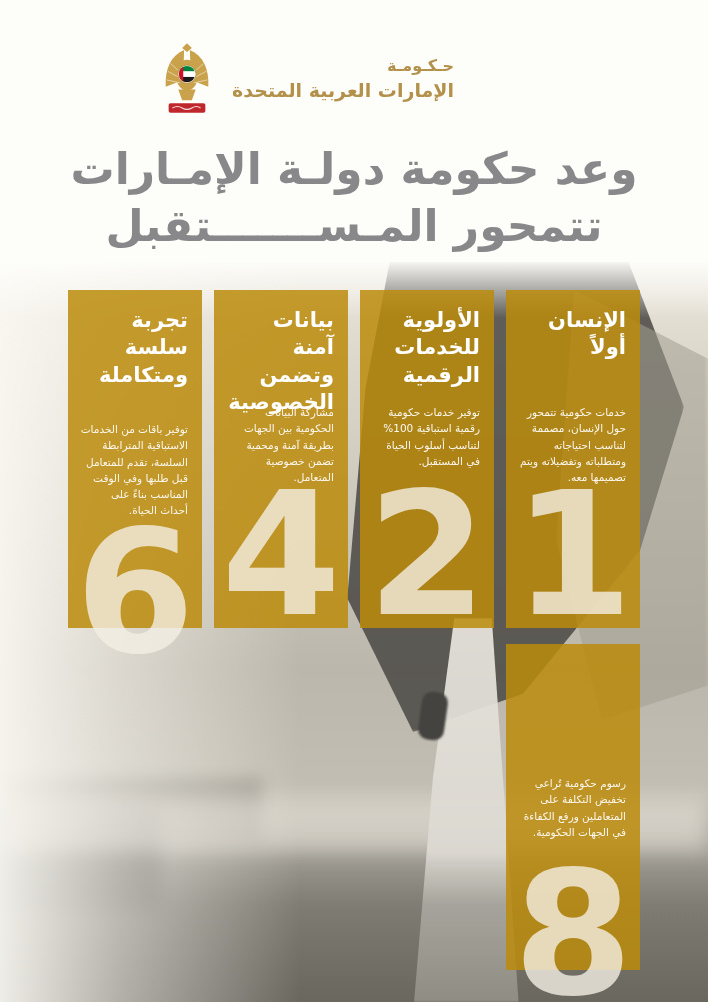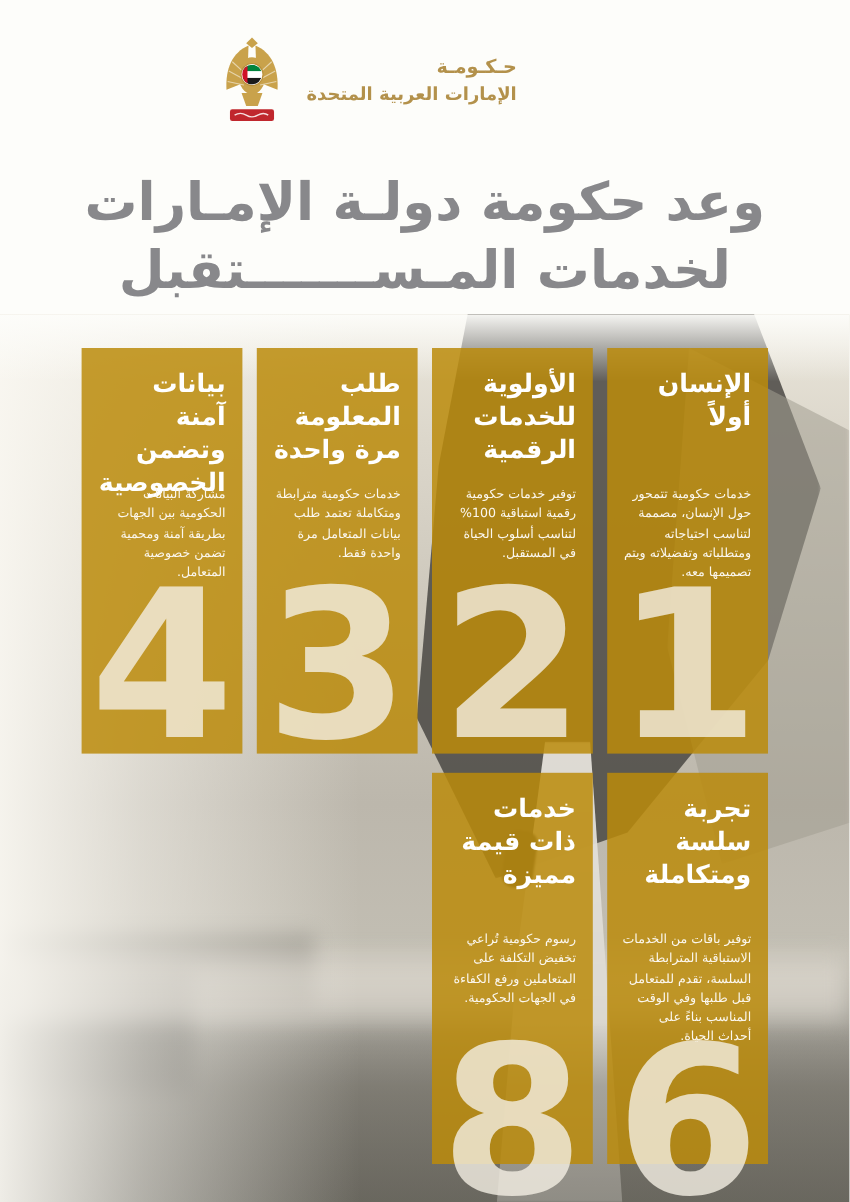--- a/index.html
+++ b/index.html
@@ -1,25 +1,25 @@
 <!DOCTYPE html>
 <html lang="ar"><head>
 <meta charset="utf-8">
 <style>
   html,body{margin:0;padding:0;}
   body{
     width:708px;height:1002px;position:relative;overflow:hidden;
     background:#fdfdfa;font-family:"DejaVu Sans",sans-serif;
   }
   
-  .logo-row{position:absolute;top:26px;left:0;width:612px;display:flex;
+  .logo-row{position:absolute;top:38px;left:0;width:612px;display:flex;
     justify-content:center;align-items:center;gap:16px;}
   .logo-text{direction:rtl;text-align:right;color:#b3914b;}
   .logo-text .l1{font-size:16px;font-weight:bold;letter-spacing:1px;margin-bottom:4px;}
-  .logo-text .l2{font-size:15px;font-weight:bold;}
+  .logo-text .l2{font-size:19px;font-weight:bold;}
   .main-title{position:absolute;top:112px;left:0;width:708px;text-align:center;
     direction:rtl;color:#88888b;font-weight:bold;line-height:1.28;font-size:44px;}
   
   .photo{position:absolute;top:262px;left:0;width:708px;height:740px;overflow:hidden;
     background:linear-gradient(180deg,#eae6db 0%,#dcd7cb 14%,#c9c4b8 38%,#bcb7ac 55%,
       #c2beb3 72%,#a5a299 79%,#8d8a81 88%,#7e7b72 100%);}
   .photo > div{position:absolute;}
   .flag-dark{left:318px;top:-8px;width:366px;height:478px;background:#4e4c47;opacity:.88;
     filter:blur(1.5px);
     clip-path:polygon(20% 0,84% 0,100% 32%,88% 62%,56% 92%,26% 100%,8% 72%,13% 28%);}
@@ -99,47 +99,41 @@
     <path d="M15 72 q5 -3 10 0 t10 0 t9 0" stroke="#ffffff" stroke-width="1.2" fill="none" opacity="0.85"></path>
   </svg>
   <div class="logo-text">
     <div class="l1">حـكـومـة</div>
     <div class="l2">الإمارات العربية المتحدة</div>
   </div>
 </div>
 
 <h1 class="main-title">
   <span>وعد حكومة دولـة الإمـارات</span><br>
-  <span>لخدمات المـســـــــتقبل</span>
+  <span>تتمحور المـســـــــتقبل</span>
 </h1>
 
 <section class="cards">
   <article class="card r1">
     <h2 class="card-title">الإنسان أولاً</h2>
     <p class="card-desc">خدمات حكومية تتمحور حول الإنسان، مصممة لتناسب احتياجاته ومتطلباته وتفضيلاته ويتم تصميمها معه.</p>
     <div class="card-num">1</div>
   </article>
   <article class="card r1">
     <h2 class="card-title">الأولوية للخدمات الرقمية</h2>
     <p class="card-desc">توفير خدمات حكومية رقمية استباقية 100% لتناسب أسلوب الحياة في المستقبل.</p>
     <div class="card-num">2</div>
   </article>
   <article class="card r1">
-    <h2 class="card-title">طلب المعلومة مرة واحدة</h2>
-    <p class="card-desc">خدمات حكومية مترابطة ومتكاملة تعتمد طلب بيانات المتعامل مرة واحدة فقط.</p>
-    <div class="card-num">3</div>
-  </article>
-  <article class="card r1">
     <h2 class="card-title">بيانات آمنة وتضمن الخصوصية</h2>
     <p class="card-desc">مشاركة البيانات الحكومية بين الجهات بطريقة آمنة ومحمية تضمن خصوصية المتعامل.</p>
     <div class="card-num">4</div>
   </article>
   <article class="card r2">
     <h2 class="card-title">تجربة سلسة ومتكاملة</h2>
     <p class="card-desc">توفير باقات من الخدمات الاستباقية المترابطة السلسة، تقدم للمتعامل قبل طلبها وفي الوقت المناسب بناءً على أحداث الحياة.</p>
     <div class="card-num">6</div>
   </article>
   <article class="card r2">
-    <h2 class="card-title">خدمات ذات قيمة مميزة</h2>
     <p class="card-desc">رسوم حكومية تُراعي تخفيض التكلفة على المتعاملين ورفع الكفاءة في الجهات الحكومية.</p>
     <div class="card-num">8</div>
   </article>
 </section>
 
 </body></html>

